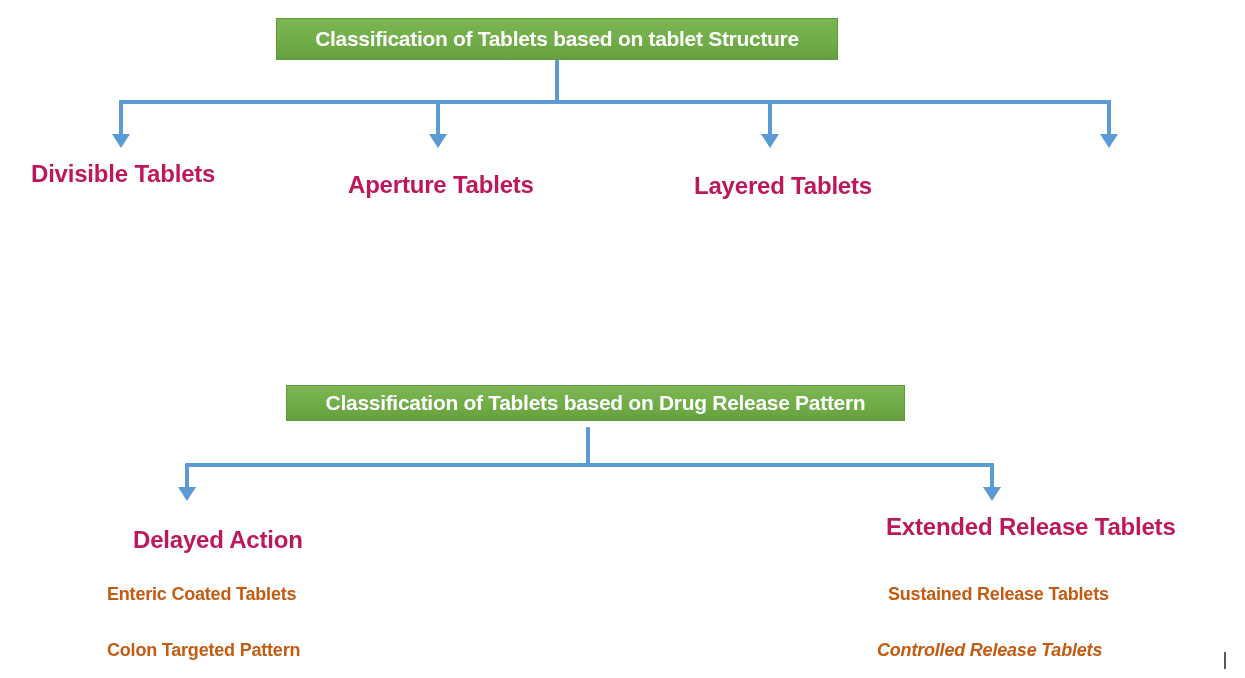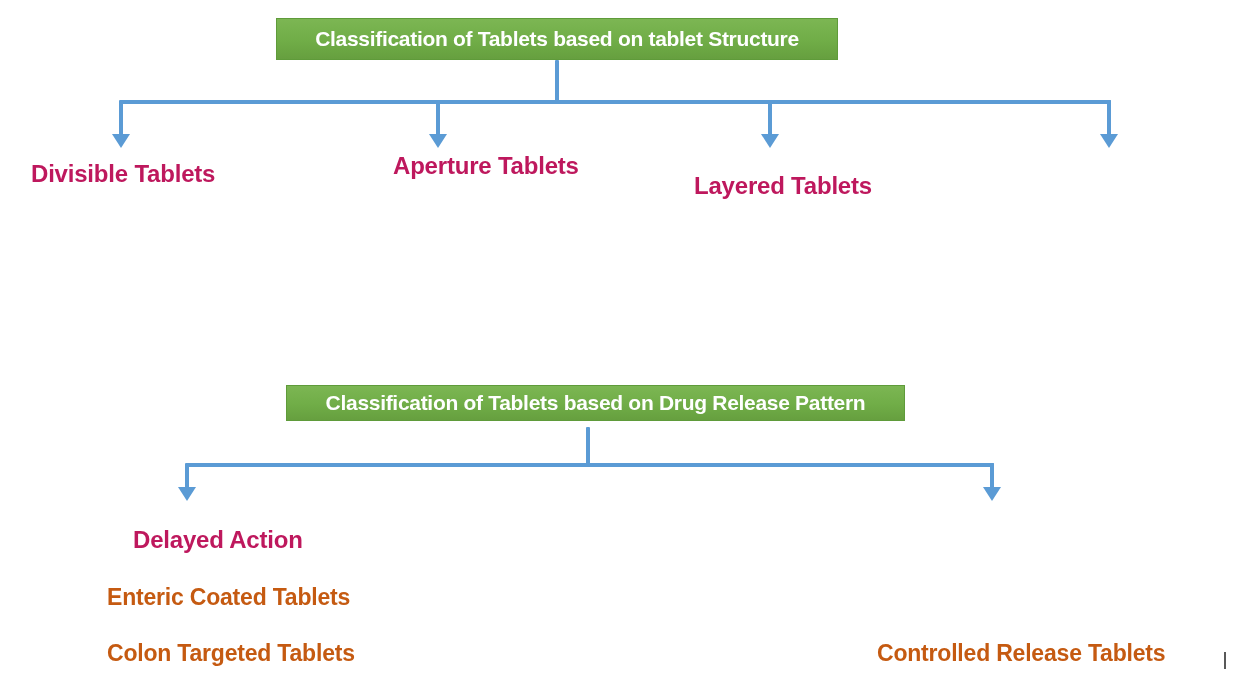--- a/index.html
+++ b/index.html
@@ -76,21 +76,21 @@
     color: #be185d;
     font-weight: bold;
     font-size: 24px;
     white-space: nowrap;
     letter-spacing: -0.2px;
   }
   .sub-label {
     position: absolute;
     color: #c55a11;
     font-weight: bold;
-    font-size: 23px;
+    font-size: 18px;
     white-space: nowrap;
     letter-spacing: -0.2px;
   }
 
   
   #text-caret {
     position: absolute;
     left: 1224px;
     top: 652px;
     width: 2px;
@@ -116,42 +116,44 @@
   <div class="arrow-head" style="left:429px; top:134px;"></div>
 
   <div class="v-line" style="left:768px; top:100px; height:36px;"></div>
   <div class="arrow-head" style="left:761px; top:134px;"></div>
 
   <div class="v-line" style="left:1107px; top:100px; height:36px;"></div>
   <div class="arrow-head" style="left:1100px; top:134px;"></div>
 
   <div class="node-label" style="left:31px; top:160px;">Divisible Tablets</div>
 
-  <div class="node-label" style="left:348px; top:152px;margin-left:45px;">Aperture Tablets</div>
+  <div class="node-label" style="left:348px; top:171px;">Aperture Tablets</div>
 
   <div class="node-label" style="left:694px; top:160px;margin-top:12px;">Layered Tablets</div>
 
 
   <div class="green-box" id="box-release">Classification of Tablets based on Drug Release Pattern</div>
 
   <div class="v-line" style="left:586px; top:427px; height:40px;"></div>
 
   <div class="h-line" style="left:187px; top:463px; width:807px;"></div>
 
   <div class="v-line" style="left:185px; top:463px; height:26px;"></div>
   <div class="arrow-head" style="left:178px; top:487px;"></div>
 
   <div class="v-line" style="left:990px; top:463px; height:26px;"></div>
   <div class="arrow-head" style="left:983px; top:487px;"></div>
 
   <div class="node-label" style="left:133px; top:518px;margin-top:8px;">Delayed Action</div>
 
+  <div class="node-label" style="left:886px; top:513px;">Extended Release Tablets</div>
 
   <div class="sub-label" style="left:107px; top:584px;">Enteric Coated Tablets</div>
 
-  <div class="sub-label" style="left:107px; top:640px;">Colon Targeted Tablets</div>
+  <div class="sub-label" style="left:107px; top:640px;">Colon Targeted Pattern</div>
 
+  <div class="sub-label" style="left:888px; top:584px;">Sustained Release Tablets</div>
 
-  <div class="sub-label" style="left:877px; top:640px;">Controlled Release Tablets</div>
+  <div class="sub-label" style="left:877px; top:640px;font-style:italic;">Controlled Release Tablets</div>
 
   <div id="text-caret"></div>
 
 </div>
 
 </body></html>

